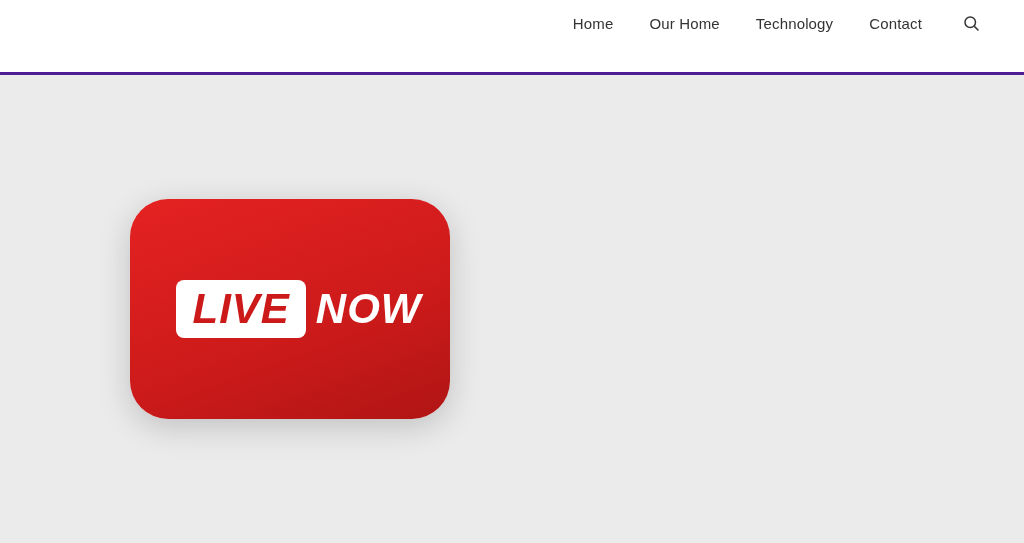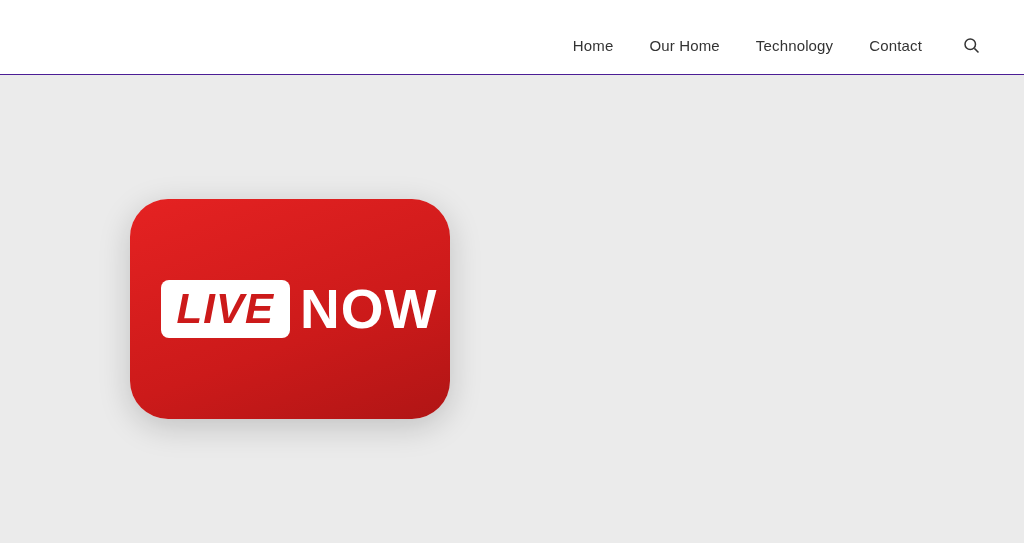--- a/index.html
+++ b/index.html
@@ -14,24 +14,24 @@
       width: 1024px;
       height: 543px;
       overflow: hidden;
     }
 
     
     header {
       background: #fff;
       height: 75px;
       display: flex;
-      align-items: flex-end;
+      align-items: flex-start;
       justify-content: flex-end;
-      padding: 16px 40px;
-      border-bottom: 1px solid #4c1d95;
+      padding: 10px 40px;
+      border-bottom: 3px solid #4c1d95;
       box-shadow: 0 1px 3px rgba(0,0,0,0.05);
     }
 
     nav {
       display: flex;
       align-items: center;
       gap: 36px;
     }
 
     nav a {
@@ -110,24 +110,25 @@
       color: #cc1a1a;
       font-size: 42px;
       font-weight: 900;
       letter-spacing: 1px;
       line-height: 1;
       font-style: italic;
     }
 
     .now-text {
       color: #fff;
-      font-size: 55px;
+      font-size: 42px;
       font-weight: 900;
       letter-spacing: 1px;
       line-height: 1;
+      font-style: italic;
     }
   </style>
 </head>
 <body>
 
 <header>
   <nav>
     <a>Home</a>
     <a>Our Home</a>
     <a>Technology</a>

